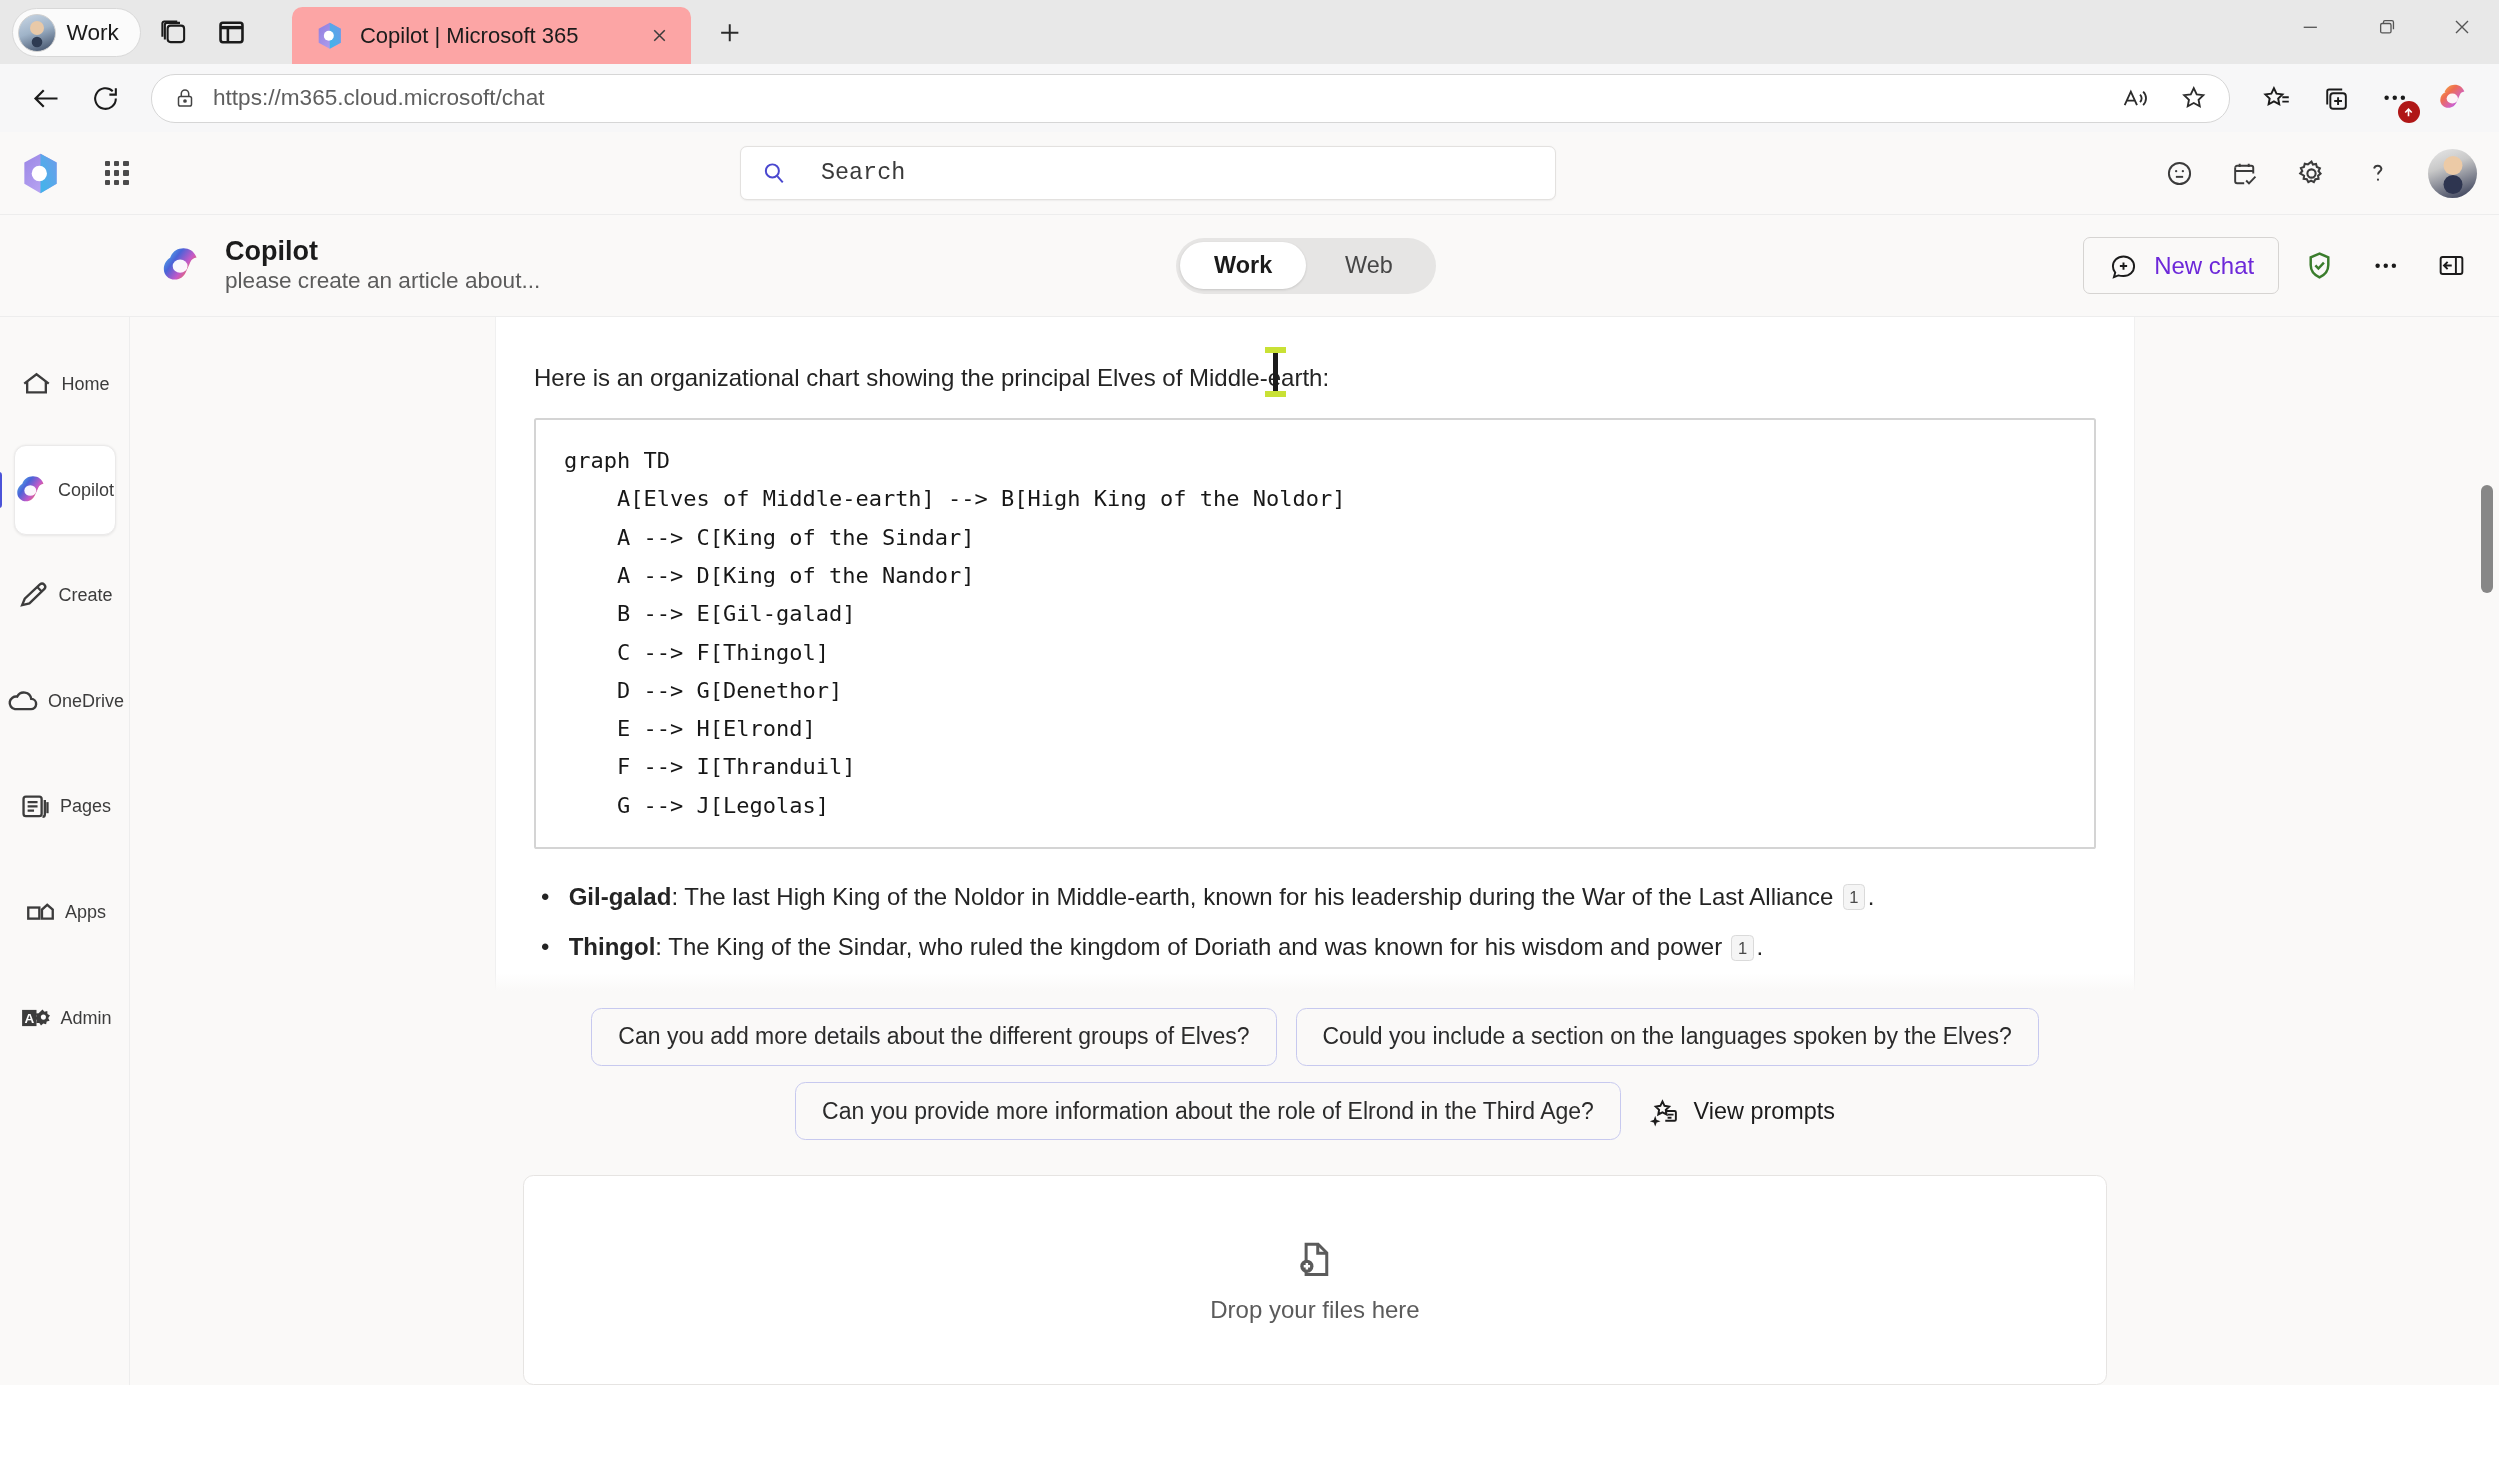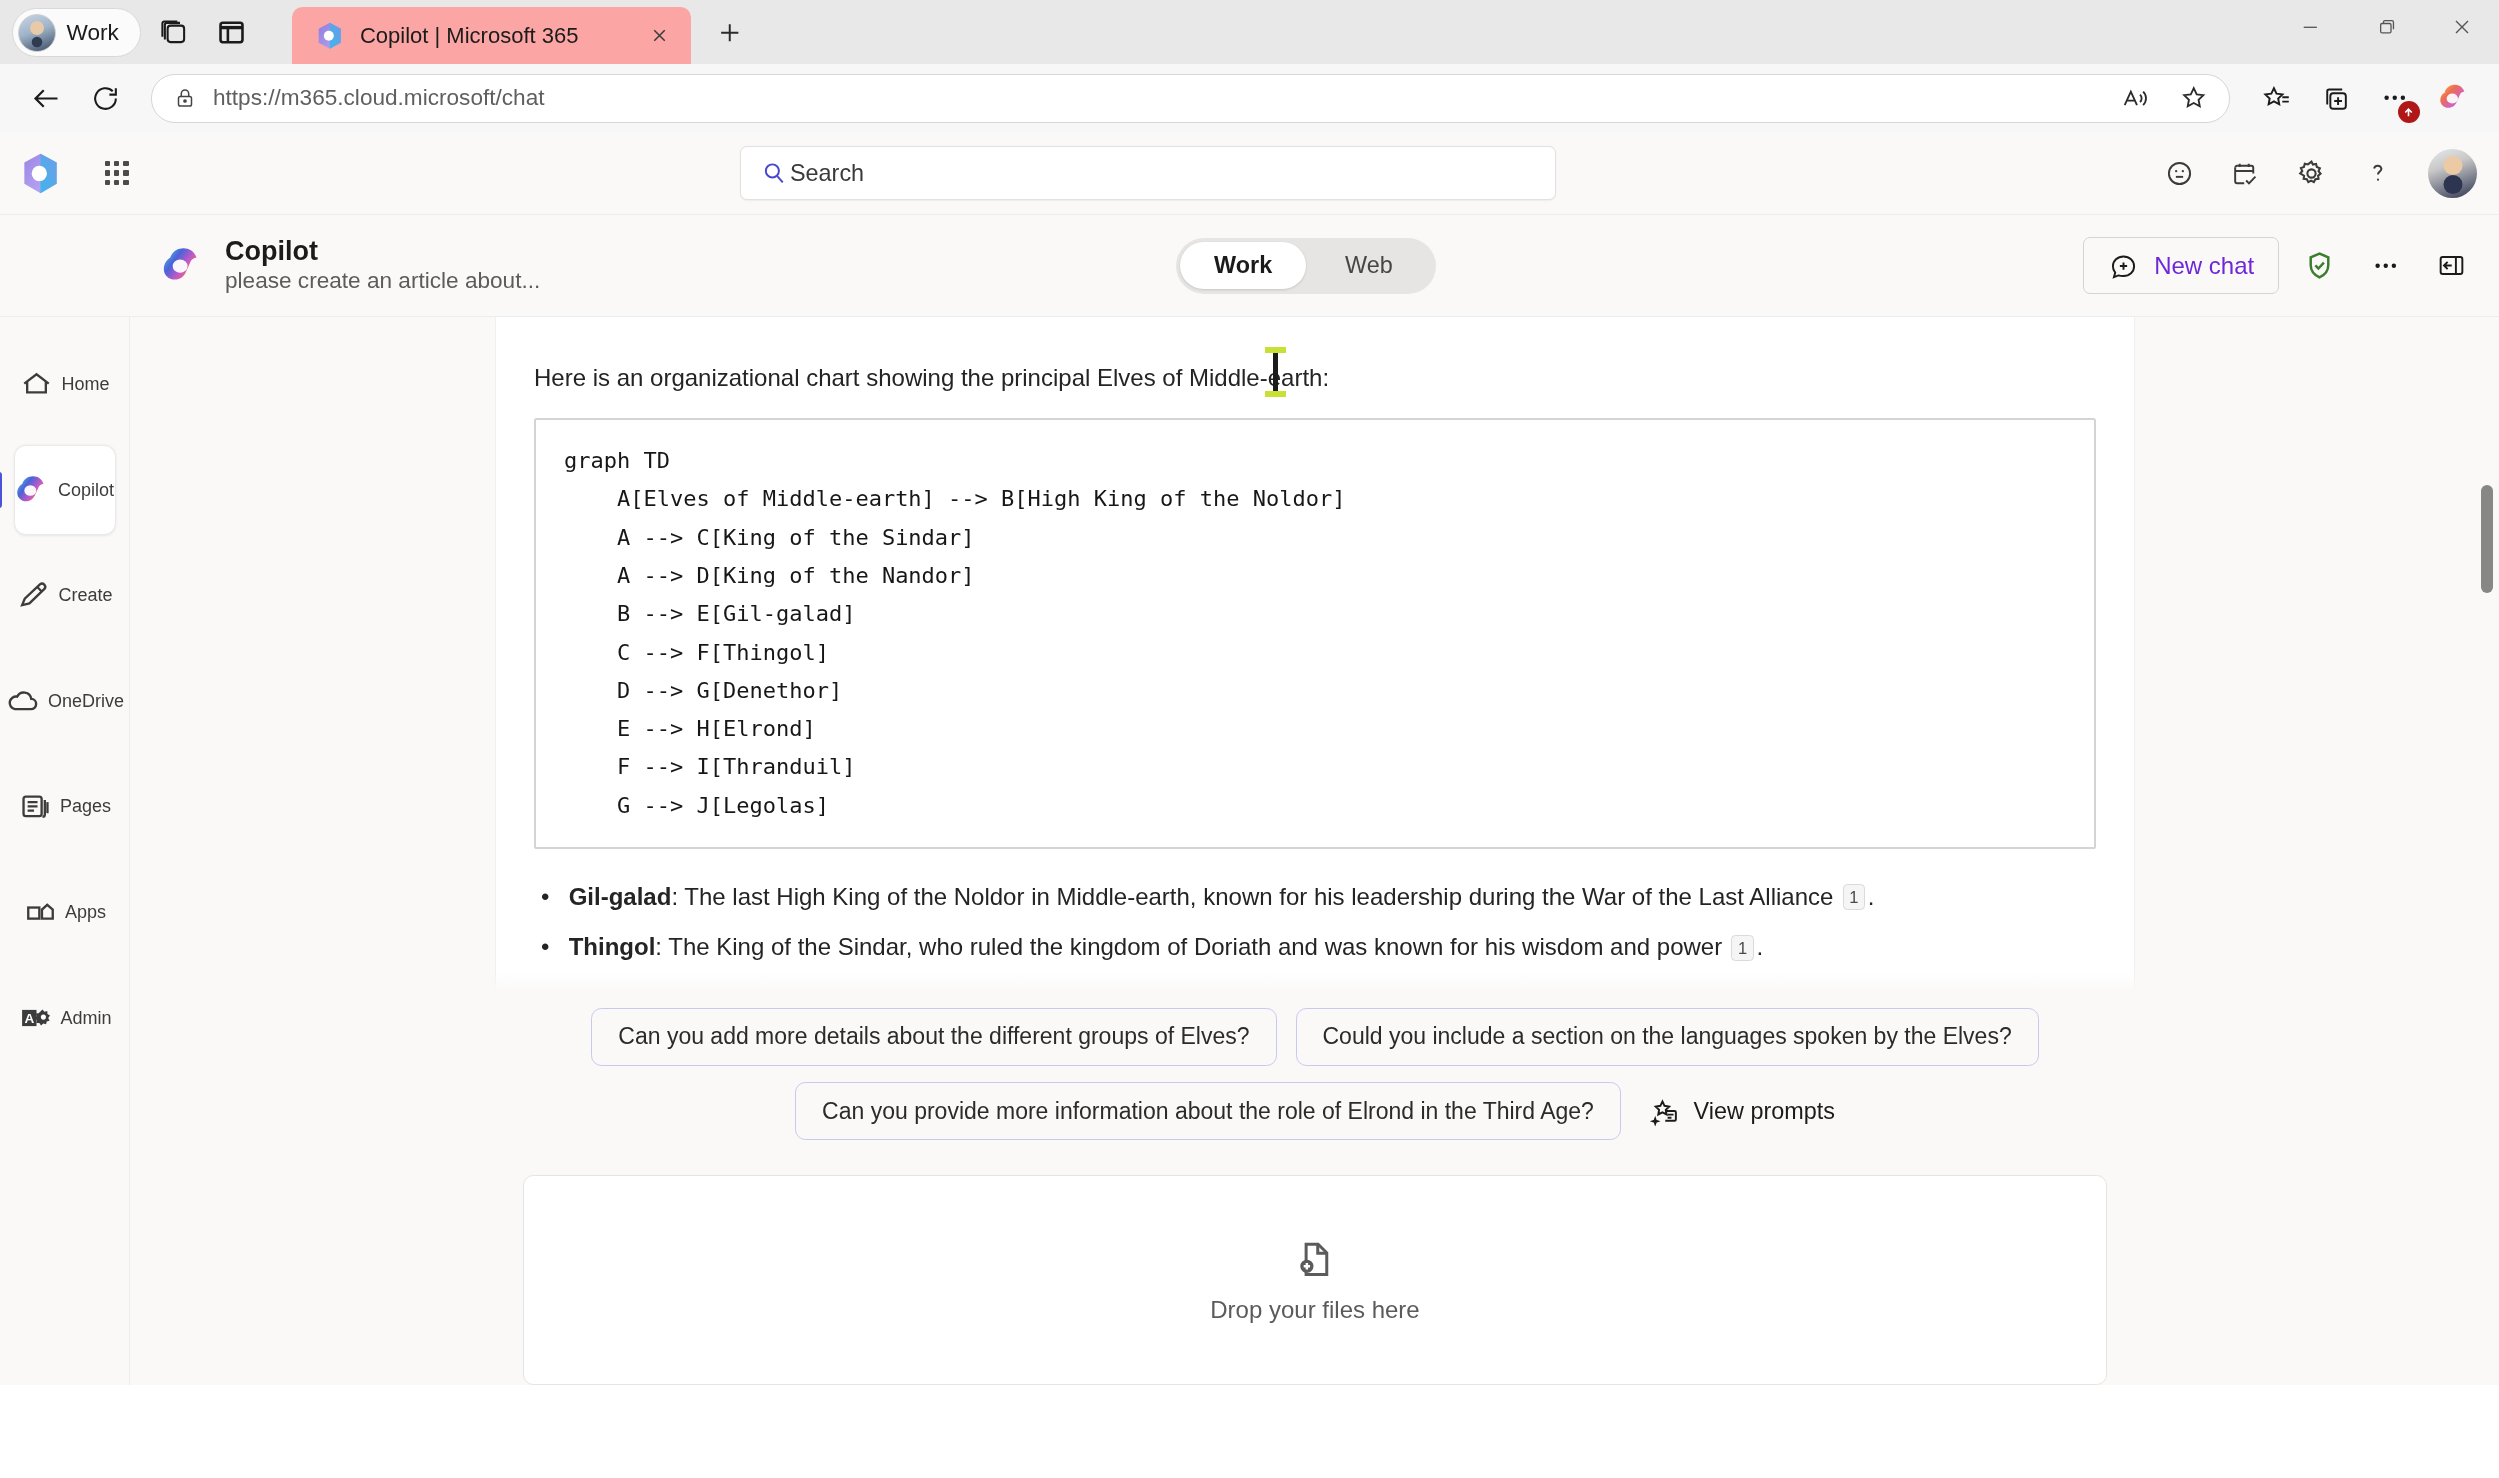--- a/index.html
+++ b/index.html
@@ -75,22 +75,23 @@
     border-bottom: 0.9px solid #ededed;
   }
   .m365-logo { width: 50px; height: 50px; display:flex; align-items:center; justify-content:center; flex:none; }
   .waffle { width: 54px; height: 54px; display:flex; align-items:center; justify-content:center; margin-left: 24px; flex:none;}
   .waffle-grid { display: grid; grid-template-columns: repeat(3, 5.2px); grid-template-rows: repeat(3, 5.2px); gap: 4.3px; }
   .waffle-grid i { width: 5.2px; height: 5.2px; background: #4b4b4b; border-radius: 0.9px; display:block; }
 
   .search-wrap { flex: 1; display: flex; justify-content: center; }
   .search-box {
     width: 816px; height: 54px; background: #ffffff; border: 0.9px solid #e3e1df; border-radius: 7px;
-    display: flex; align-items: center; padding: 0 19px; gap: 2px;
+    display: flex; align-items: center; padding: 0 19px; gap: 33px;
     box-shadow: 0 0.9px 1.7px rgba(0,0,0,.05);
+    font-family: Liberation Mono, monospace;
   }
   .search-box .ph { font-size: 23.4px; color: #3a3a3a; }
 
   .top-actions { display: flex; align-items: center; gap: 12px; }
   .top-act { width: 54px; height: 54px; display: flex; align-items: center; justify-content: center; border-radius: 5.2px; flex:none; }
   .top-avatar {
     width: 49px; height: 49px; border-radius: 50%; margin-left: 12px; flex:none;
     background: linear-gradient(160deg,#e9e9e9 0%,#c8c8c8 35%,#2e3550 100%);
     position: relative; overflow: hidden;
   }

